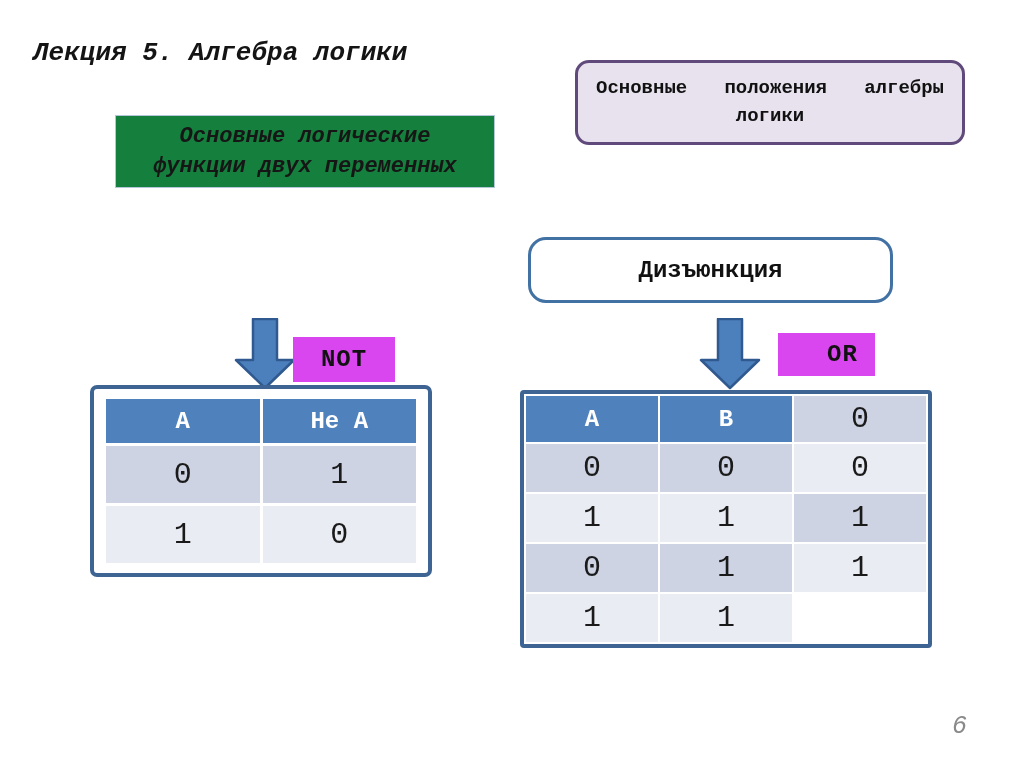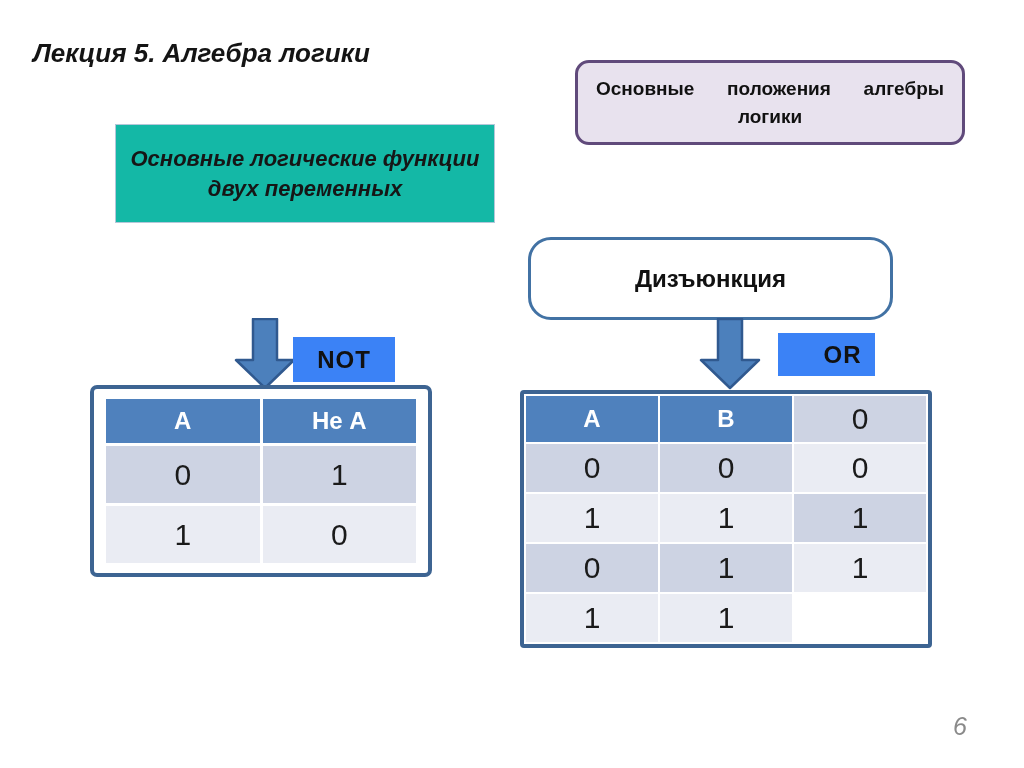--- a/index.html
+++ b/index.html
@@ -3,21 +3,21 @@
 <meta charset="utf-8">
 <style>
   * { margin: 0; padding: 0; box-sizing: border-box; }
   html, body { background: #ffffff; }
   .slide {
     position: relative;
     width: 1024px;
     height: 768px;
     background: #ffffff;
     overflow: hidden;
-    font-family: Liberation Sans, sans-serif;
+    font-family: Liberation Mono, monospace;
   }
 
   .slide-title {
     position: absolute;
     left: 33px;
     top: 38px;
     font-size: 26px;
     font-weight: bold;
     font-style: italic;
     color: #141414;
@@ -38,24 +38,24 @@
     font-weight: bold;
     color: #111111;
     line-height: 1.45;
     text-align: justify;
     text-align-last: center;
   }
 
   .subtitle-box {
     position: absolute;
     left: 115px;
-    top: 124px;
+    top: 115px;
     width: 380px;
-    height: 99px;
-    background: #14b8a6;
+    height: 73px;
+    background: #15803d;
     border: 1px solid #b4c7d9;
     display: flex;
     align-items: center;
     justify-content: center;
     text-align: center;
     font-size: 22px;
     font-weight: bold;
     font-style: italic;
     color: #161616;
     line-height: 1.35;
@@ -69,33 +69,33 @@
     border-radius: 18px;
     display: flex;
     align-items: center;
     justify-content: center;
     font-size: 24px;
     font-weight: bold;
     color: #111111;
     text-align: center;
   }
   #inversion-box { left: 93px;  top: 237px; width: 357px; height: 84px; }
-  #disjunction-box { left: 528px; top: 237px; width: 365px; height: 83px; border-radius: 23px; }
+  #disjunction-box { left: 528px; top: 237px; width: 365px; height: 66px; }
 
   .down-arrow {
     position: absolute;
     width: 62px;
     height: 72px;
   }
   #arrow-left  { left: 234px; top: 318px; }
   #arrow-right { left: 699px; top: 318px; }
 
   .tag-box {
     position: absolute;
-    background: #3b82f6;
+    background: #d946ef;
     display: flex;
     align-items: center;
     justify-content: center;
     font-weight: bold;
     color: #111111;
     font-size: 24px;
     letter-spacing: 1px;
   }
   #not-tag { left: 293px; top: 337px; width: 102px; height: 45px; }
   #or-tag  { left: 778px; top: 333px; width: 97px;  height: 43px; padding-left: 32px; }

